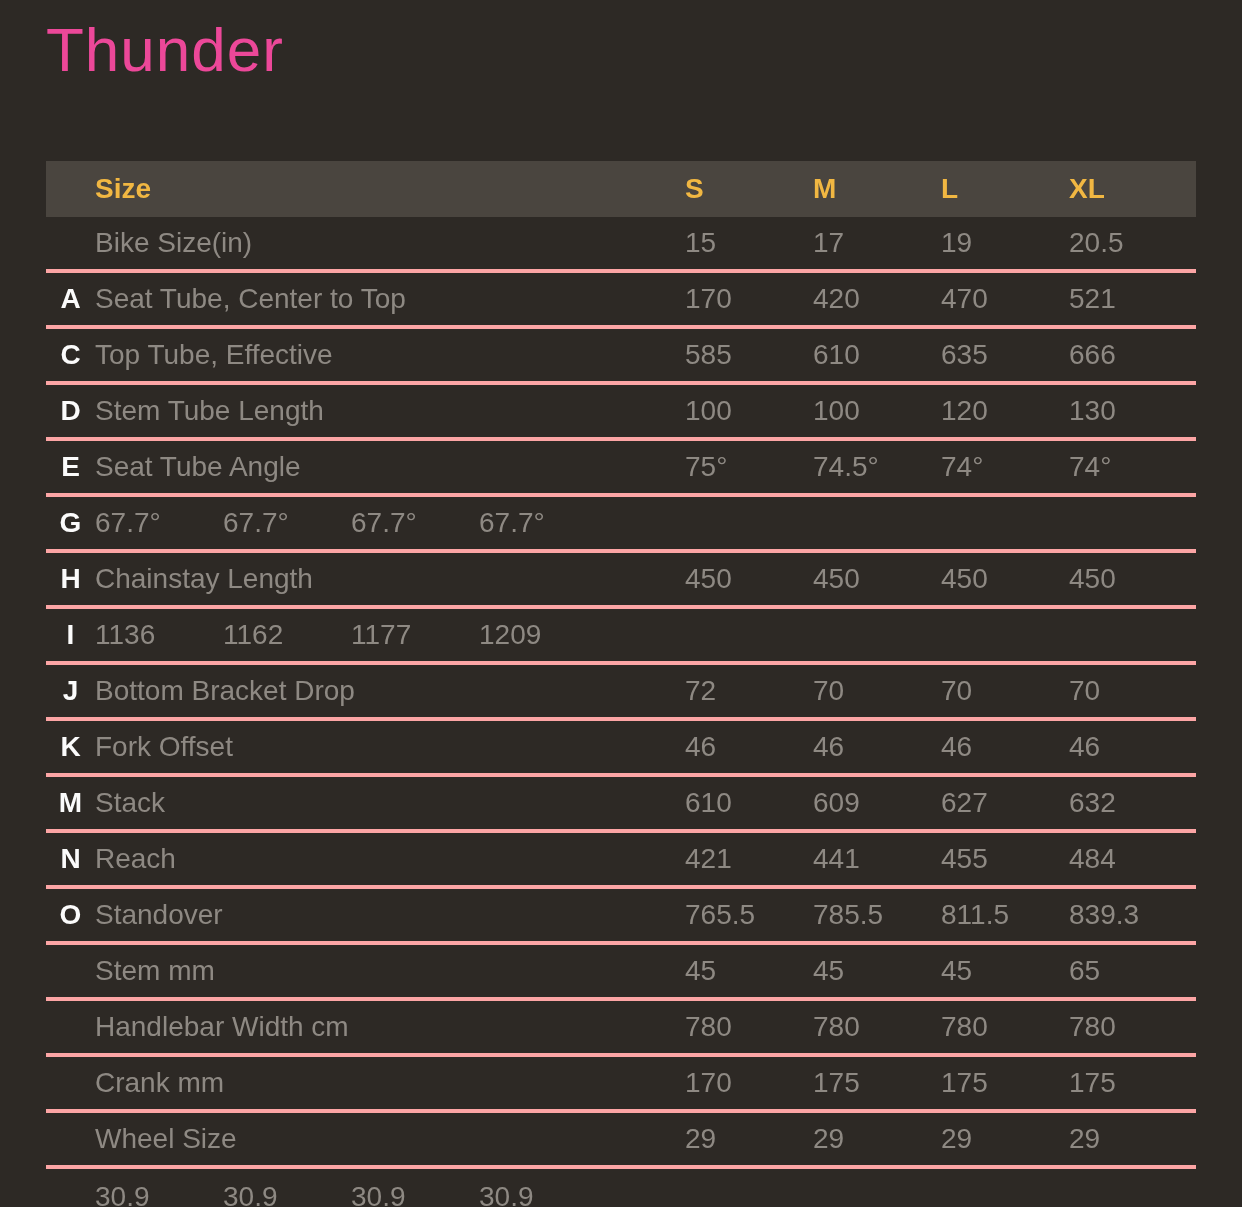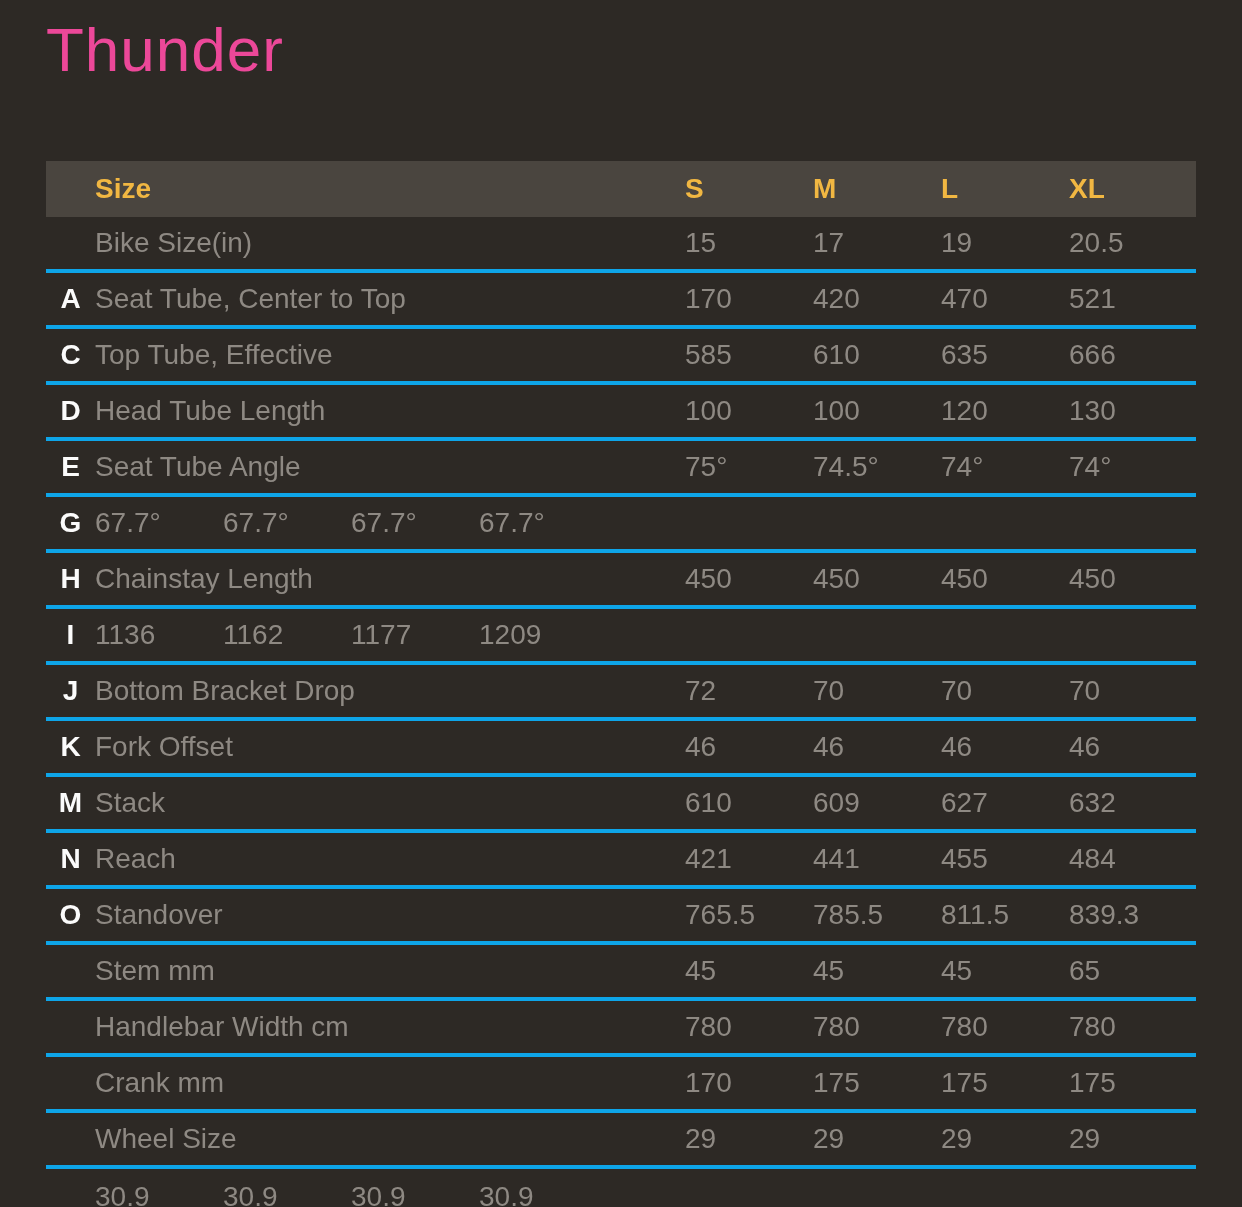--- a/index.html
+++ b/index.html
@@ -28,21 +28,21 @@
   .spec-table {
     position: absolute;
     left: 46px;
     top: 123px;
     width: 1150px;
   }
   .row {
     display: flex;
     align-items: center;
     height: 52px;
-    border-bottom: 4px solid #0ea5e9;
+    border-bottom: 4px solid #fca5a5;
   }
   .header-row {
     height: 56px;
     background: #4a453f;
     border-bottom: none;
     margin-top: 38px;
   }
   #table-body .row:last-child {
     border-bottom: none;
     height: 56px;
@@ -110,21 +110,21 @@
         <div class="row">
     <div class="cell letter">C</div>
     <div class="cell label">Top Tube, Effective</div>
   <div class="cell val">585</div>
           <div class="cell val">610</div>
           <div class="cell val">635</div>
           <div class="cell val">666</div>
         </div>
         <div class="row">
     <div class="cell letter">D</div>
-    <div class="cell label">Head Tube Length</div>
+    <div class="cell label">Stem Tube Length</div>
   <div class="cell val">100</div>
           <div class="cell val">100</div>
           <div class="cell val">120</div>
           <div class="cell val">130</div>
         </div>
         <div class="row">
     <div class="cell letter">E</div>
     <div class="cell label">Seat Tube Angle</div>
   <div class="cell val">75°</div>
           <div class="cell val">74.5°</div>

